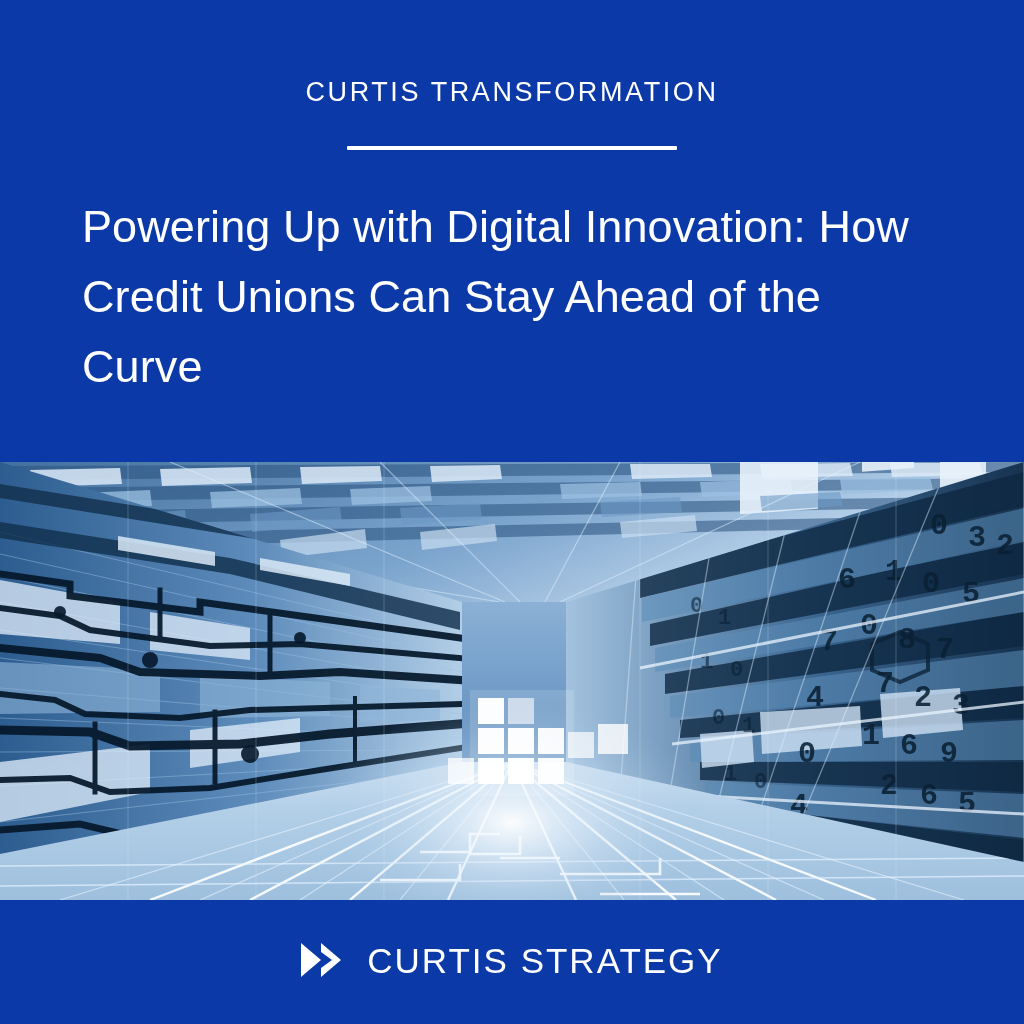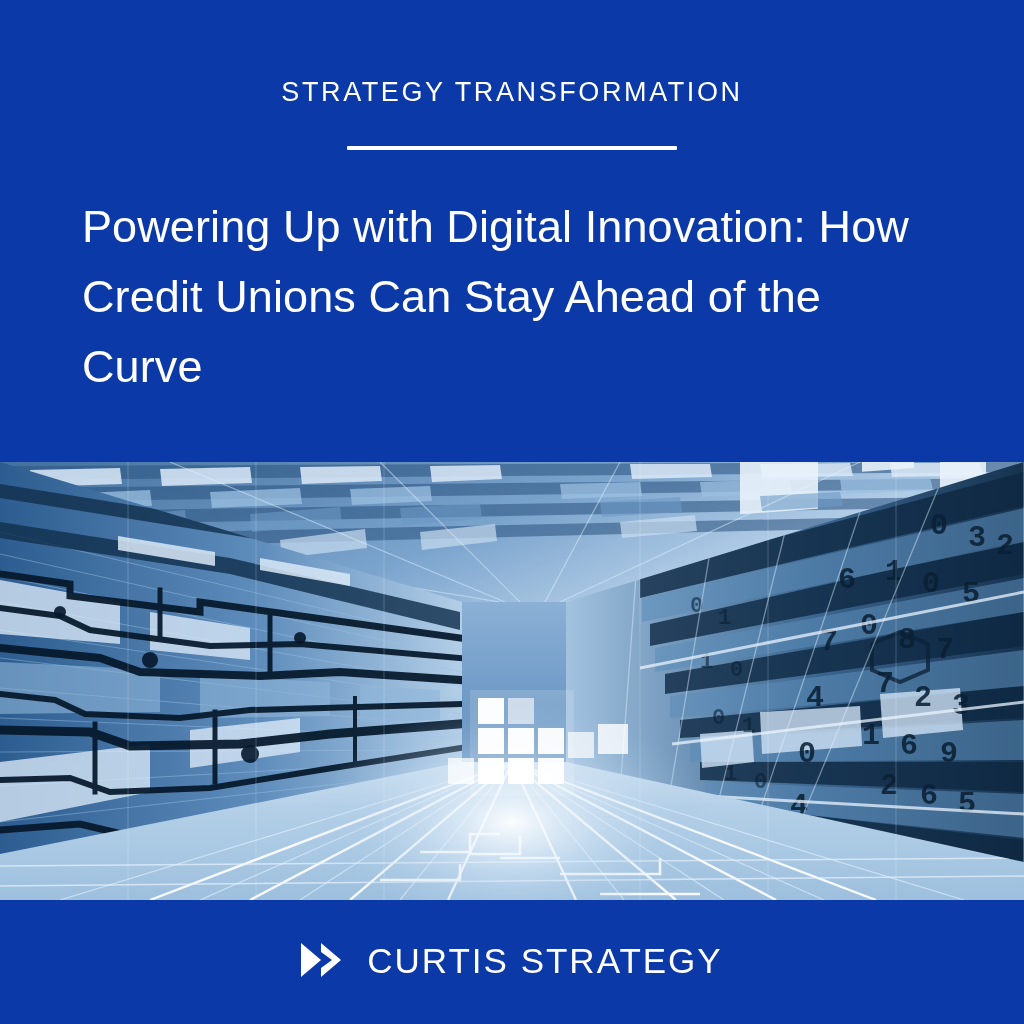--- a/index.html
+++ b/index.html
@@ -114,21 +114,21 @@
     white-space: nowrap;
   }
 </style>
 </head>
 <body>
 
 <div class="card">
 
   <div class="top-block">
 
-    <div class="eyebrow">STRATEGY TRANSFORMATION</div>
+    <div class="eyebrow">CURTIS TRANSFORMATION</div>
 
     <div class="divider"></div>
 
     <h1 class="headline">Powering Up with Digital Innovation: How Credit Unions Can Stay Ahead of the Curve</h1>
   </div>
 
   <div class="image-band">
     <svg class="art" viewBox="0 0 1024 438" preserveAspectRatio="none">
       <defs>
 

